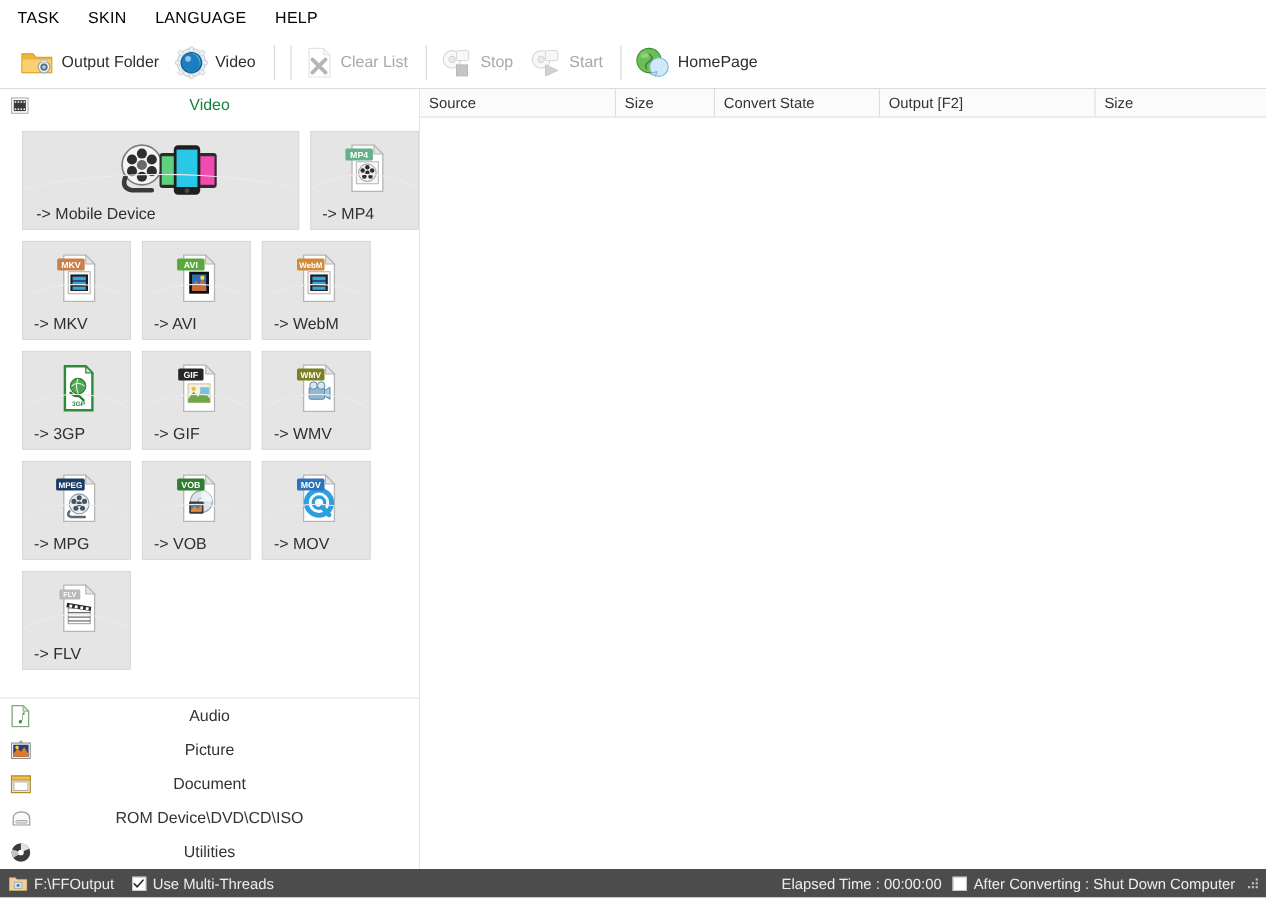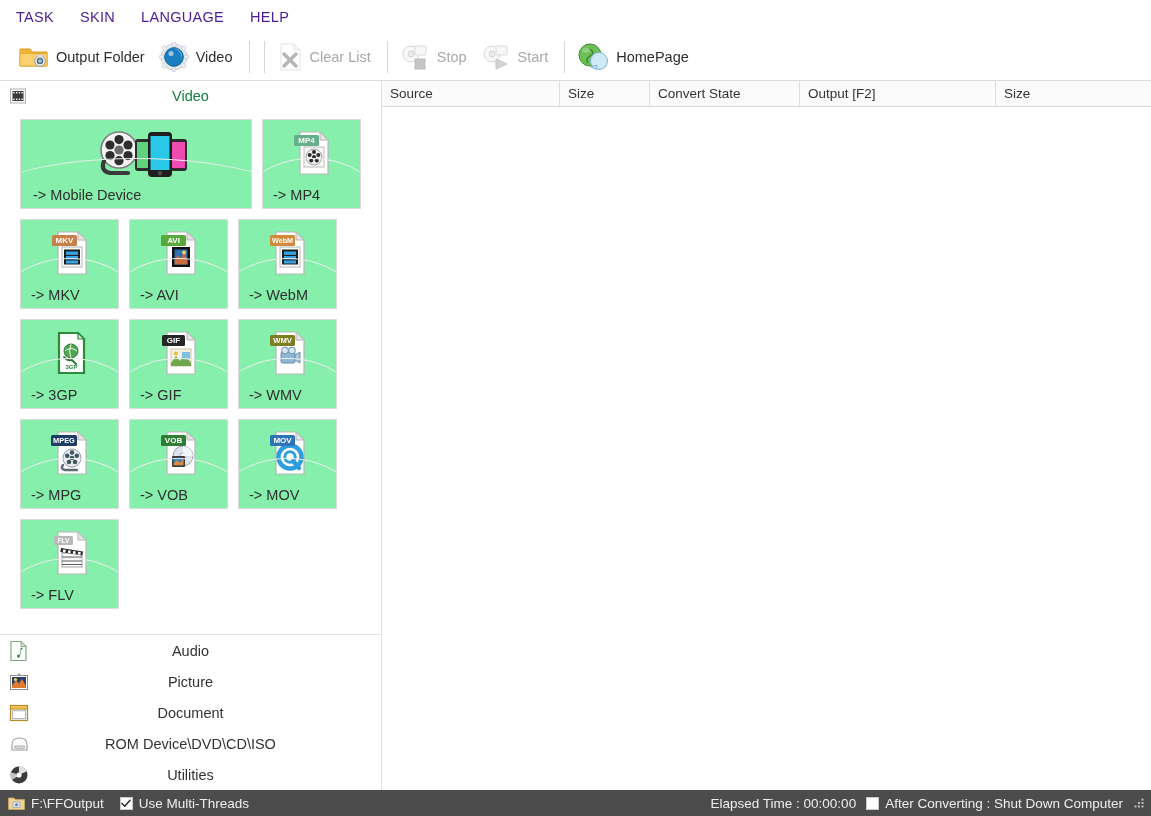--- a/index.html
+++ b/index.html
@@ -22,21 +22,21 @@
   .menubar {
     height: 33px;
     flex: 0 0 33px;
     display: flex;
     align-items: center;
     padding-left: 16px;
     background: #ffffff;
   }
   .menu-item {
     font-size: 14.5px;
-    color: #4c1d95;
+    color: #000000;
     letter-spacing: 0.3px;
     margin-right: 26px;
     cursor: default;
     white-space: nowrap;
   }
 
   
   .toolbar {
     height: 47px;
     flex: 0 0 47px;
@@ -116,28 +116,28 @@
   .tile-row {
     display: flex;
     gap: 10px;
     margin-bottom: 10px;
   }
   .tile {
     position: relative;
     width: 99px;
     height: 90px;
     border: 1px solid #dadada;
-    background: #86efac;
+    background: #e5e5e5;
     box-sizing: border-box;
     display: flex;
     flex-direction: column;
     cursor: default;
     overflow: hidden;
   }
-  .tile.wide { width: 232px; }
+  .tile.wide { width: 252px; }
   
   .tile::after {
     content: "";
     position: absolute;
     left: -25%;
     top: 38px;
     width: 150%;
     height: 52px;
     border-radius: 50% / 100% 100% 0 0;
     border-top: 1px solid #ececec;

